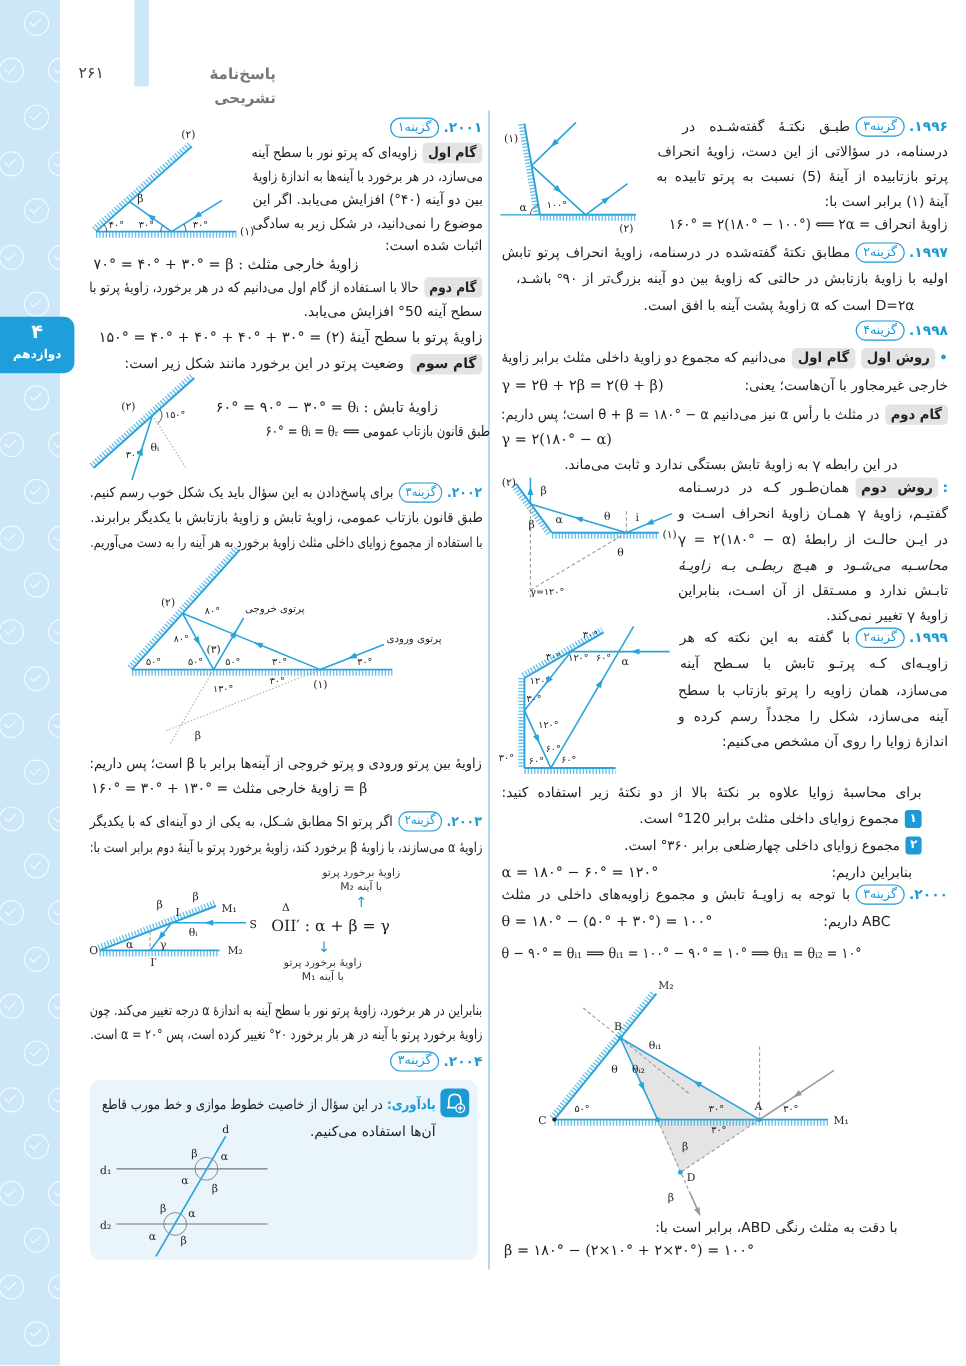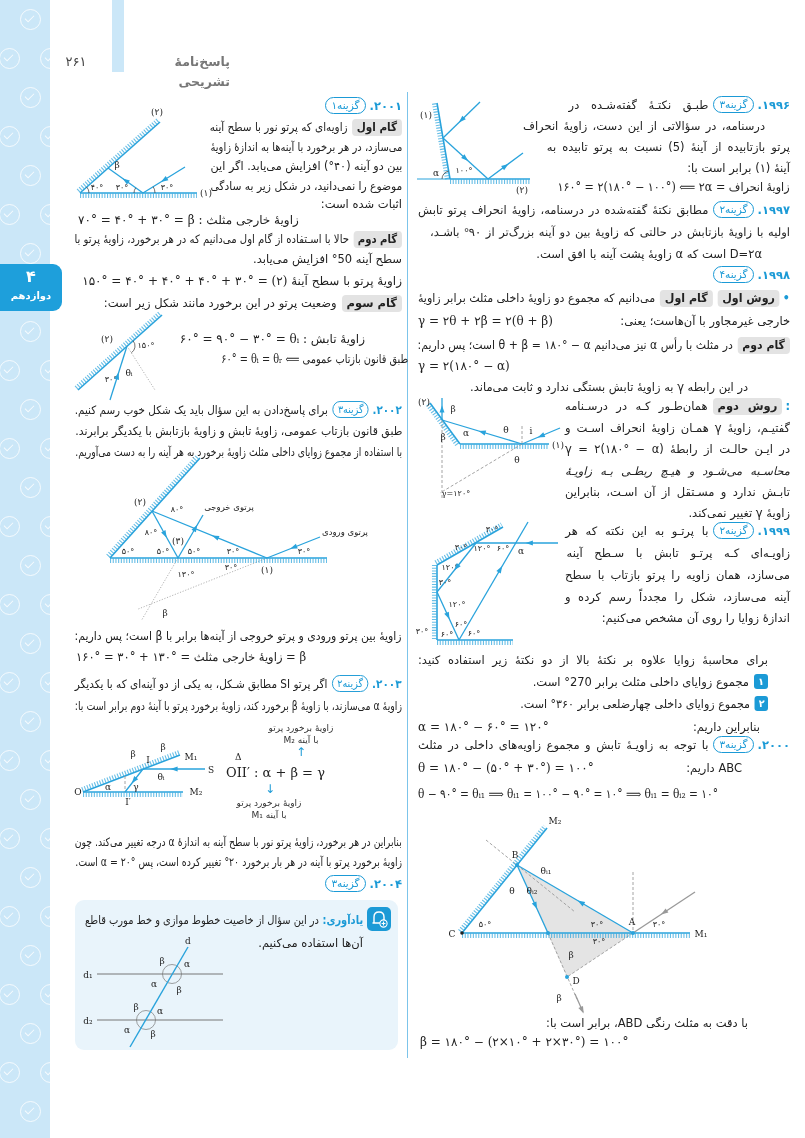--- a/index.html
+++ b/index.html
@@ -102,21 +102,21 @@
 <div class="abs hdr-bar"></div>
 <div class="abs hdr-num">۲۶۱</div>
 <div class="abs hdr-title">پاسخ‌نامهٔ تشریحی</div>
 <div class="abs tab">
   <span class="tab-num">۴</span>
   <span class="tab-grade">دوازدهم</span>
 </div>
 <div class="abs divider"></div>
 
 <div class="line just" style="top:95px;left:548px;width:242px"><span class="in" style="word-spacing: 8px;"><span class="qnum">۱۹۹۶.</span><span class="badge">گزینه۳</span><span>طبـق نکتـهٔ گفته‌شـده در</span></span></div>
-<div class="line just" style="top:116px;left:523px;width:242px"><span class="in" style="word-spacing: 1.67px;">درسنامه، در سؤالاتی از این دست، زاویهٔ انحراف</span></div>
+<div class="line just" style="top:116px;left:548px;width:242px"><span class="in" style="word-spacing: 1.67px;">درسنامه، در سؤالاتی از این دست، زاویهٔ انحراف</span></div>
 <div class="line just" style="top:137px;left:548px;width:242px"><span class="in" style="word-spacing: 2.41px;">پرتو بازتابیده از آینهٔ (5) نسبت به پرتو تابیده به</span></div>
 <div class="line" style="top:158px;left:548px;width:242px"><span class="in">آینهٔ (۱) برابر است با:</span></div>
 <div class="line ltr ar fx" style="top:177px;left:540px;width:232px"><span class="in" style="display: inline-block; transform-origin: right center; transform: scaleX(0.93);">۱۶۰° = ۲(۱۸۰° − ۱۰۰°) ⟸ ۲α = ⁧زاویهٔ انحراف⁩</span></div>
 
 <svg class="fig" style="left:416px;top:98px" width="122" height="98" viewBox="0 0 122 98">
   <line class="thin" x1="1" y1="81" x2="34" y2="81"></line>
   <line class="hatch" x1="18.240085080722878" y1="5.472090709876349" x2="31.240085080722878" y2="81.47209070987635"></line>
     <line class="mir mirror" x1="21" y1="5" x2="34" y2="81"></line>
   <line class="hatch" x1="34" y1="83.8" x2="114" y2="83.8"></line>
     <line class="mir mirror" x1="34" y1="81" x2="114" y2="81"></line>
@@ -170,27 +170,27 @@
   <text class="lbl" x="50" y="40">α</text>
   <text class="lbl" x="90" y="37">θ</text>
   <text class="lbl" x="101" y="67">θ</text>
   <text class="lbl" x="115" y="38">i</text>
   <text class="lbl sm" x="40" y="100">γ=۱۲۰°</text>
 <polygon points="121.7,41.4 127.3,36.3 129.3,40.9" fill="rgb(41, 163, 220)"></polygon>
     <polygon points="62.6,35.0 70.2,34.6 68.7,39.4" fill="rgb(41, 163, 220)"></polygon>
     <polygon points="26.0,9.4 28.5,16.6 23.5,16.6" fill="rgb(41, 163, 220)"></polygon>
   </svg>
 
-<div class="line just" style="top:521px;left:565px;width:225px"><span class="in" style="word-spacing: 4.1px;"><span class="qnum">۱۹۹۹.</span><span class="badge">گزینه۲</span><span>با پرتـو به این نکته که هر</span></span></div>
+<div class="line just" style="top:521px;left:565px;width:225px"><span class="in" style="word-spacing: 4.1px;"><span class="qnum">۱۹۹۹.</span><span class="badge">گزینه۲</span><span>با گفته به این نکته که هر</span></span></div>
 <div class="line just" style="top:543px;left:565px;width:225px"><span class="in" style="word-spacing: 8px;">زاویـه‌ای کـه پرتـو تابش با سـطح آینه</span></div>
 <div class="line just" style="top:565px;left:565px;width:225px"><span class="in" style="word-spacing: 2.48px;">می‌سازد، همان زاویه را پرتو بازتاب با سطح</span></div>
 <div class="line just" style="top:587px;left:565px;width:225px"><span class="in" style="word-spacing: 3.91px;">آینه می‌سازد، شکل را مجدداً رسم کرده و</span></div>
 <div class="line" style="top:608px;left:565px;width:225px"><span class="in">اندازهٔ زوایا را روی آن مشخص می‌کنیم:</span></div>
 <div class="line just" style="top:650px;left:418px;width:350px"><span class="in" style="word-spacing: 3.91px;">برای محاسبهٔ زوایا علاوه بر نکتهٔ بالا از دو نکتهٔ زیر استفاده کنید:</span></div>
-<div class="line" style="top:672px;left:520px;width:248px"><span class="in"><span class="marker">۱</span><span>مجموع زوایای داخلی مثلث برابر 270° است.</span></span></div>
+<div class="line" style="top:672px;left:520px;width:248px"><span class="in"><span class="marker">۱</span><span>مجموع زوایای داخلی مثلث برابر 120° است.</span></span></div>
 <div class="line" style="top:694px;left:520px;width:248px"><span class="in" style="display: inline-block; transform-origin: right center; transform: scaleX(0.964);"><span class="marker">۲</span><span>مجموع زوایای داخلی چهارضلعی برابر ۳۶۰° است.</span></span></div>
 <div class="line" style="top:717px;left:600px;width:160px"><span class="in">بنابراین داریم:</span></div>
 <div class="line ltr fx" style="top:717px;left:418px;width:170px"><span class="in">α = ۱۸۰° − ۶۰° = ۱۲۰°</span></div>
 
 <svg class="fig" style="left:416px;top:520px" width="150" height="126" viewBox="0 0 150 126">
   <line class="hatch" x1="19.602899554372552" y1="42.57345712075233" x2="85.60289955437256" y2="4.573457120752328"></line>
     <line class="mir mirror" x1="21" y1="45" x2="87" y2="7"></line>
   <line class="hatch" x1="18.2" y1="45" x2="18.2" y2="120"></line>
     <line class="mir mirror" x1="21" y1="45" x2="21" y2="120"></line>
   <line class="hatch" x1="21" y1="122.8" x2="97" y2="122.8"></line>

